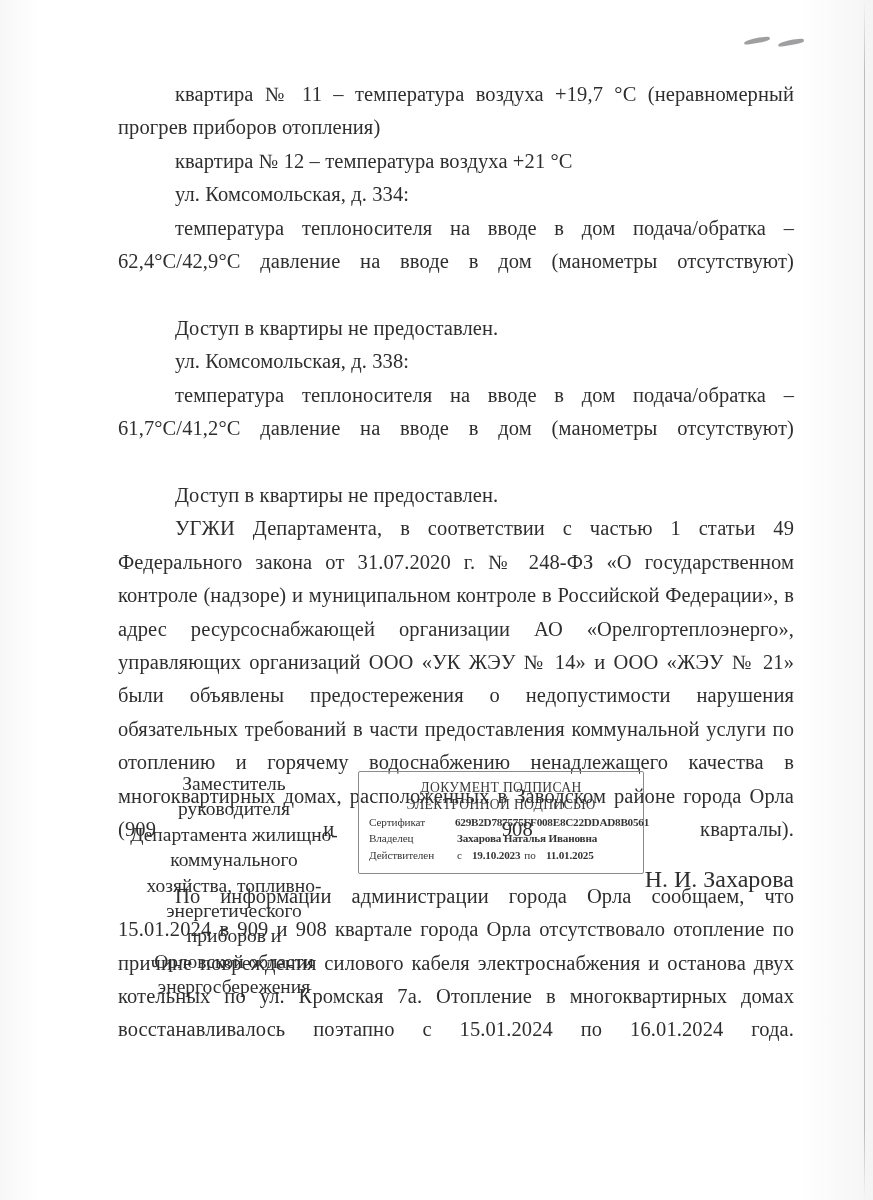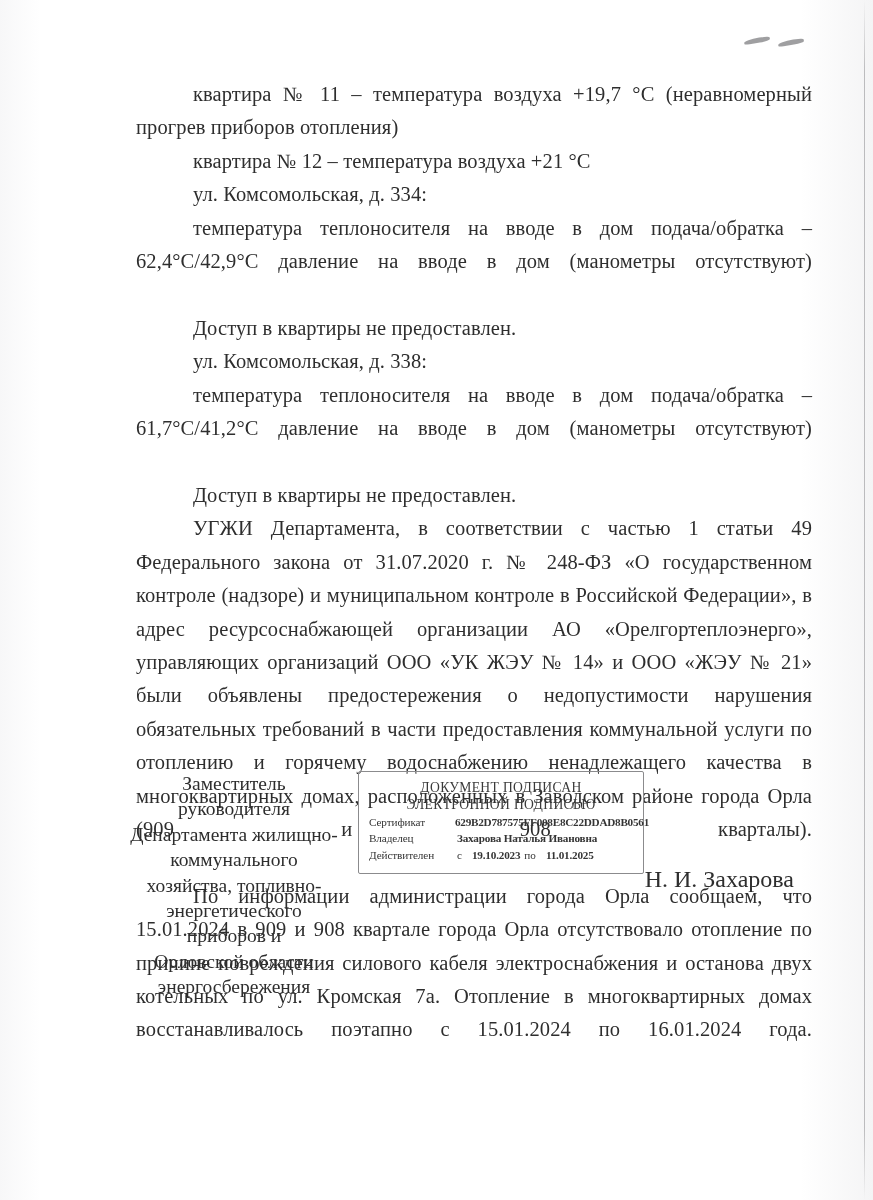--- a/index.html
+++ b/index.html
@@ -46,21 +46,21 @@
     background: #8e8e90;
     border-radius: 60% 30% 40% 20%;
     transform: rotate(-9deg);
     opacity: .85;
   }
   .scan-artifact .mark.m1 { left: 0px;  top: 4px; width: 26px; }
   .scan-artifact .mark.m2 { left: 34px; top: 6px; width: 26px; }
 
   .body-text {
     position: absolute;
-    left: 136px;
+    left: 118px;
     top: 78px;
     width: 676px;
   }
   p.para {
     margin: 0 0 0 0;
     text-align: justify;
     text-indent: 57px;
     font-size: 20.5px;
     line-height: 33.4px;
     letter-spacing: .1px;

